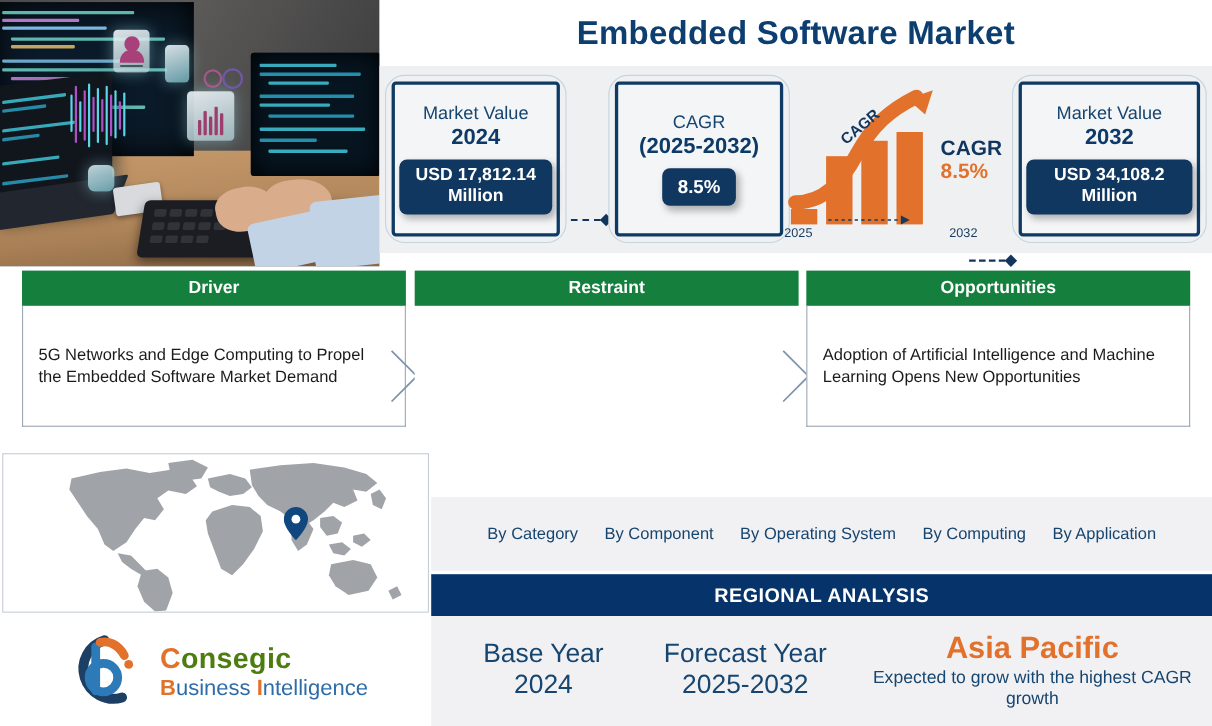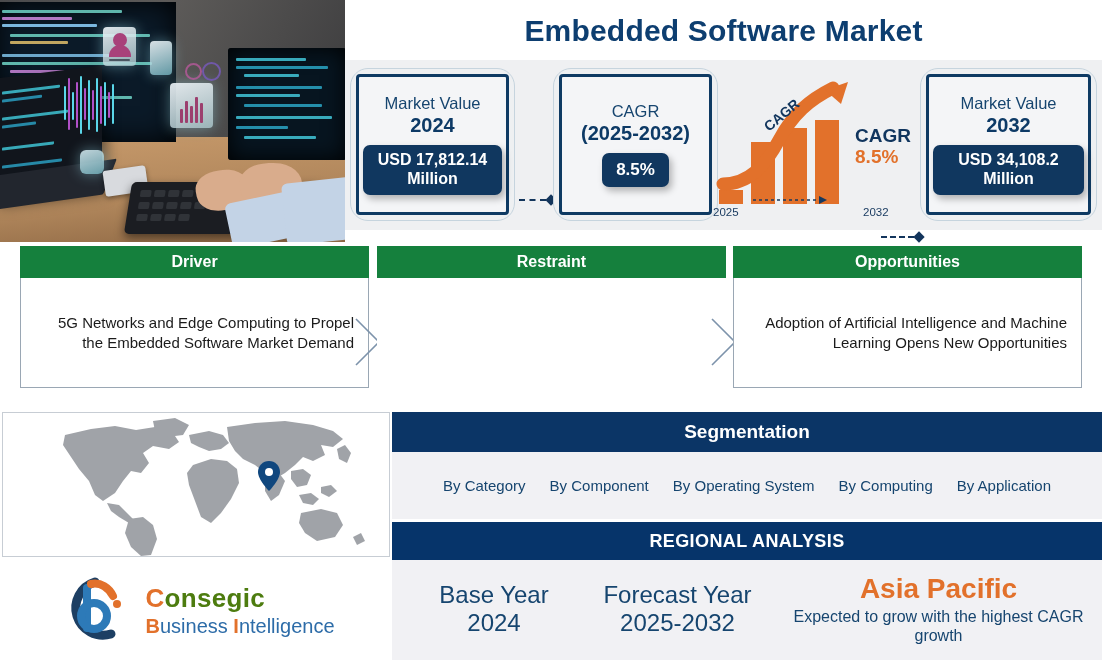--- a/index.html
+++ b/index.html
@@ -148,21 +148,21 @@
     background:#ffffff;
   }
   .dro-head {
     height:32px; background:#15803d; color:#ffffff;
     font-size:16px; font-weight:bold; display:flex;
     align-items:center; justify-content:center;
   }
   .dro-body {
     height:110px; border:1px solid #9aa7b4; border-top:none;
     display:flex; align-items:center; justify-content:center;
-    text-align:right; padding:6px 14px;
+    text-align:left; padding:6px 14px;
     font-size:15px; color:#1b1b1b; line-height:1.33;
   }
   #dro-driver { left:20px; width:349px; }
   #dro-restraint { left:377px; width:349px; }
   #dro-opportunities { left:733px; width:349px; }
 
   .chev {
     position:absolute; top:72px; width:26px; height:48px;
     pointer-events:none;
   }
@@ -480,21 +480,20 @@
       <div class="logo-text">
         <div class="logo-name">
           <span class="c1">C</span><span class="c2">onsegic</span>
         </div>
         <div class="logo-sub">
           <span class="o">B</span><span class="b">usiness </span><span class="o">I</span><span class="b">ntelligence</span>
         </div>
       </div>
     </div>
 
-    <div class="seg-header">Segmentation</div>
     <div class="seg-body">
       <div class="seg-item">By Category</div>
       <div class="seg-item">By Component</div>
       <div class="seg-item">By Operating System</div>
       <div class="seg-item">By Computing</div>
       <div class="seg-item">By Application</div>
     </div>
 
     <div class="reg-header">REGIONAL ANALYSIS</div>
     <div class="reg-body">

